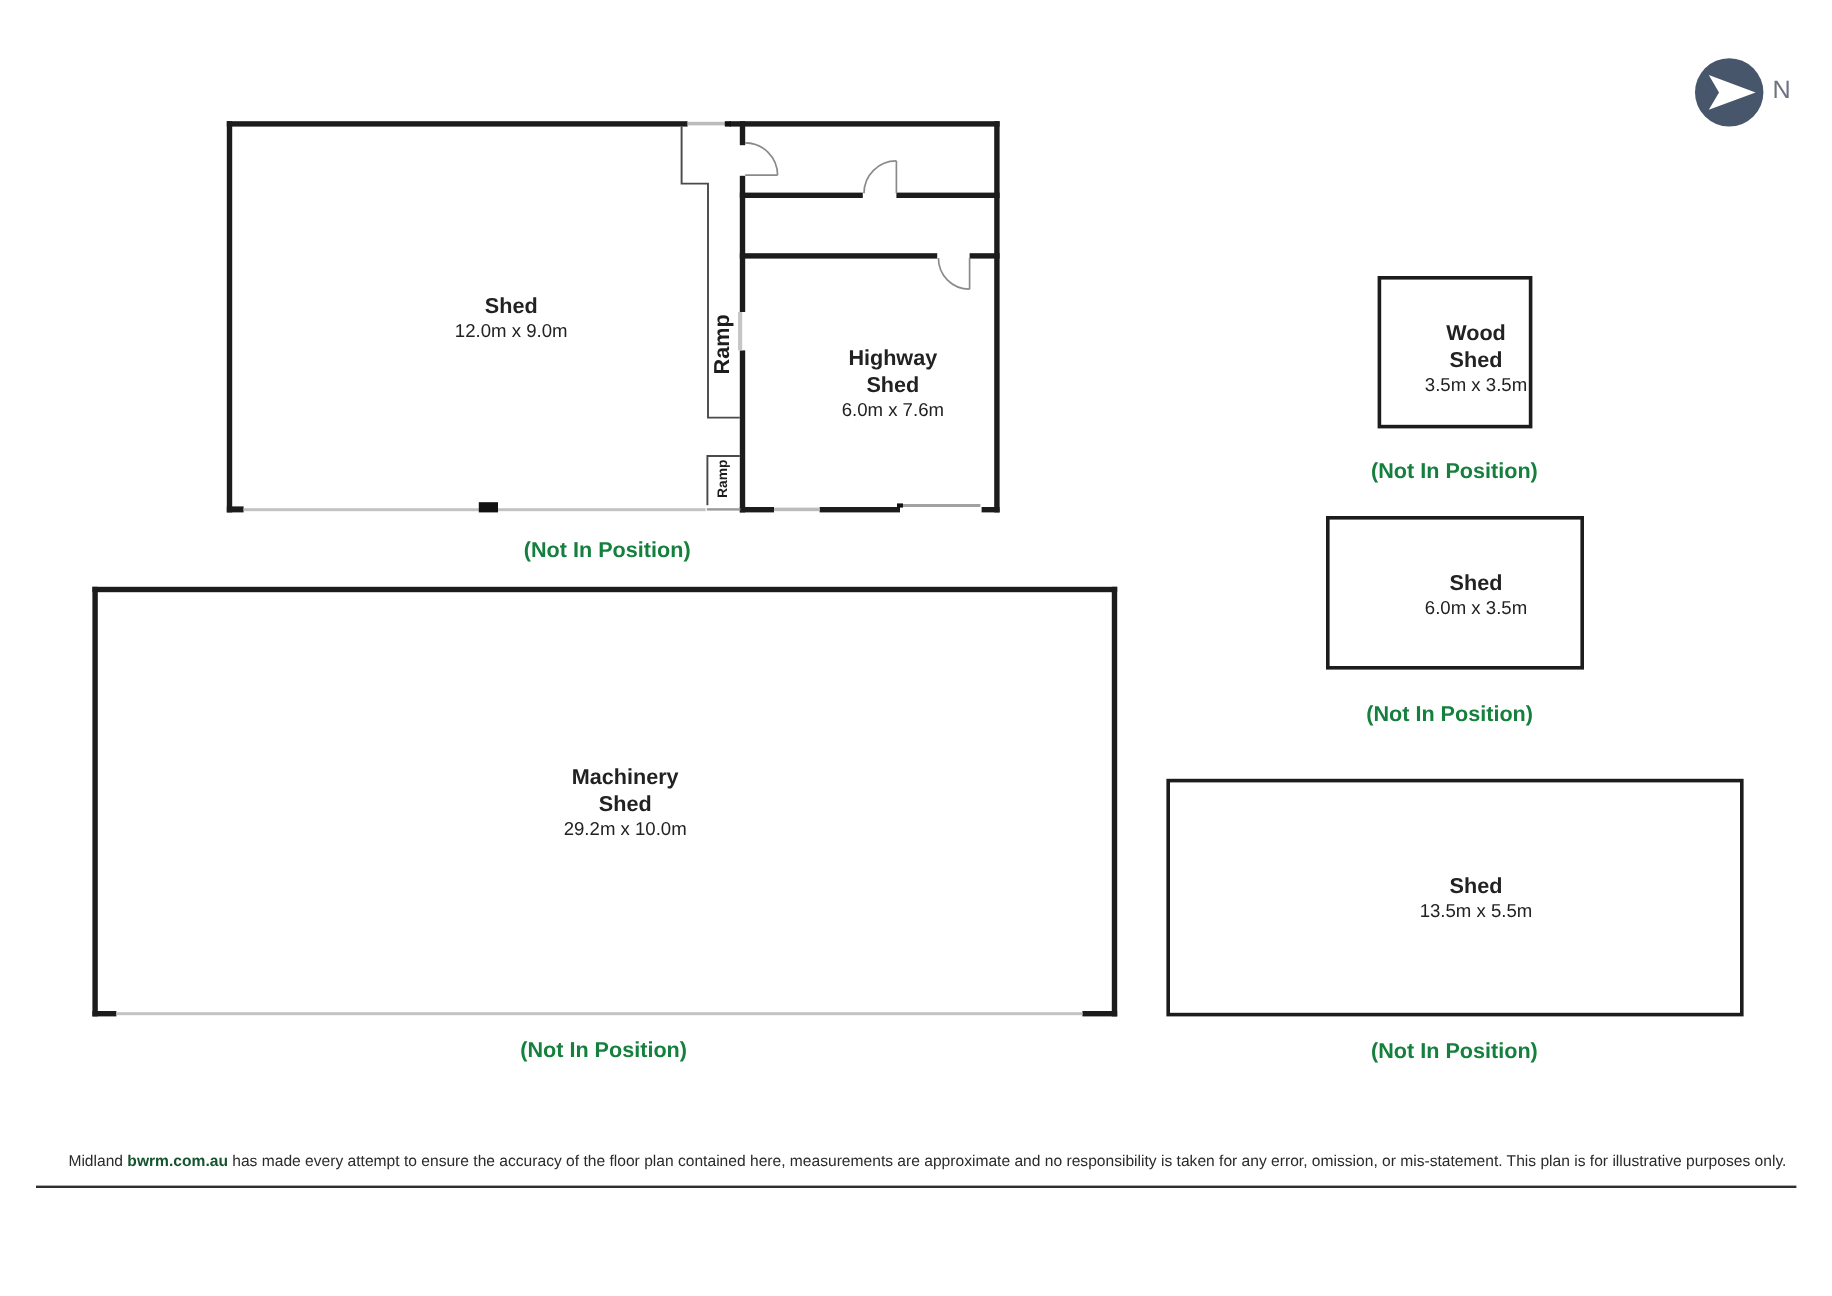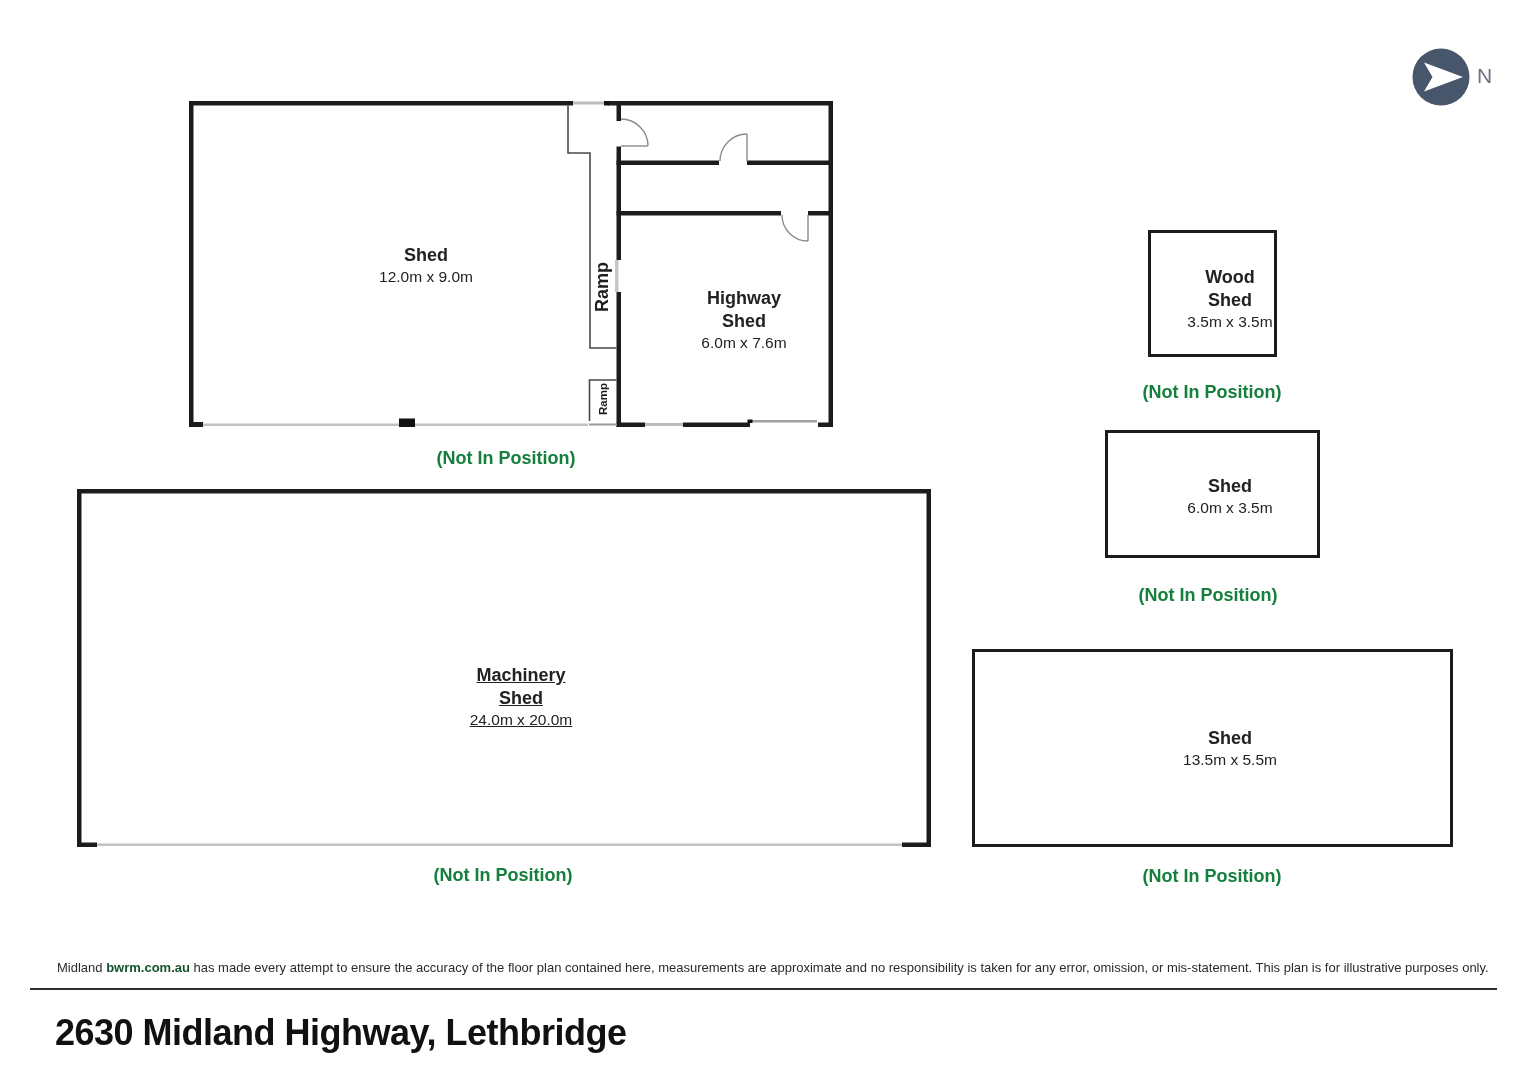--- a/index.html
+++ b/index.html
@@ -123,24 +123,24 @@
   </div>
   <div class="lbl" style="left:726px;top:287px;">
     <div class="bname">Highway</div>
     <div class="bname">Shed</div>
     <div class="bdims">6.0m x 7.6m</div>
   </div>
   <div class="ramp-lbl ramp-main" style="left:602px;top:287px;">Ramp</div>
   <div class="ramp-lbl ramp-small" style="left:603px;top:399px;">Ramp</div>
   <div class="nip" style="left:506px;top:448px;">(Not In Position)</div>
 
-  <div class="lbl" style="left:503px;top:664px;text-decoration:underline;">
+  <div class="lbl" style="left:503px;top:636px;">
     <div class="bname">Machinery</div>
     <div class="bname">Shed</div>
-    <div class="bdims">24.0m x 20.0m</div>
+    <div class="bdims">29.2m x 10.0m</div>
   </div>
   <div class="nip" style="left:503px;top:865px;">(Not In Position)</div>
 
   <div class="lbl" style="left:1212px;top:266px;">
     <div class="bname">Wood</div>
     <div class="bname">Shed</div>
     <div class="bdims">3.5m x 3.5m</div>
   </div>
   <div class="nip" style="left:1212px;top:382px;">(Not In Position)</div>
 
@@ -153,15 +153,14 @@
   <div class="lbl" style="left:1212px;top:727px;">
     <div class="bname">Shed</div>
     <div class="bdims">13.5m x 5.5m</div>
   </div>
   <div class="nip" style="left:1212px;top:866px;">(Not In Position)</div>
 
   <div class="disclaimer">
     <span>Midland </span><b>bwrm.com.au</b><span> has made every attempt to ensure the accuracy of the floor plan contained here, measurements are approximate and no responsibility is taken for any error, omission, or mis-statement. This plan is for illustrative purposes only.</span>
   </div>
   <div class="divider"></div>
-  <div class="address">2630 Midland Highway, Lethbridge</div>
 
 </div>
 
 </body></html>

